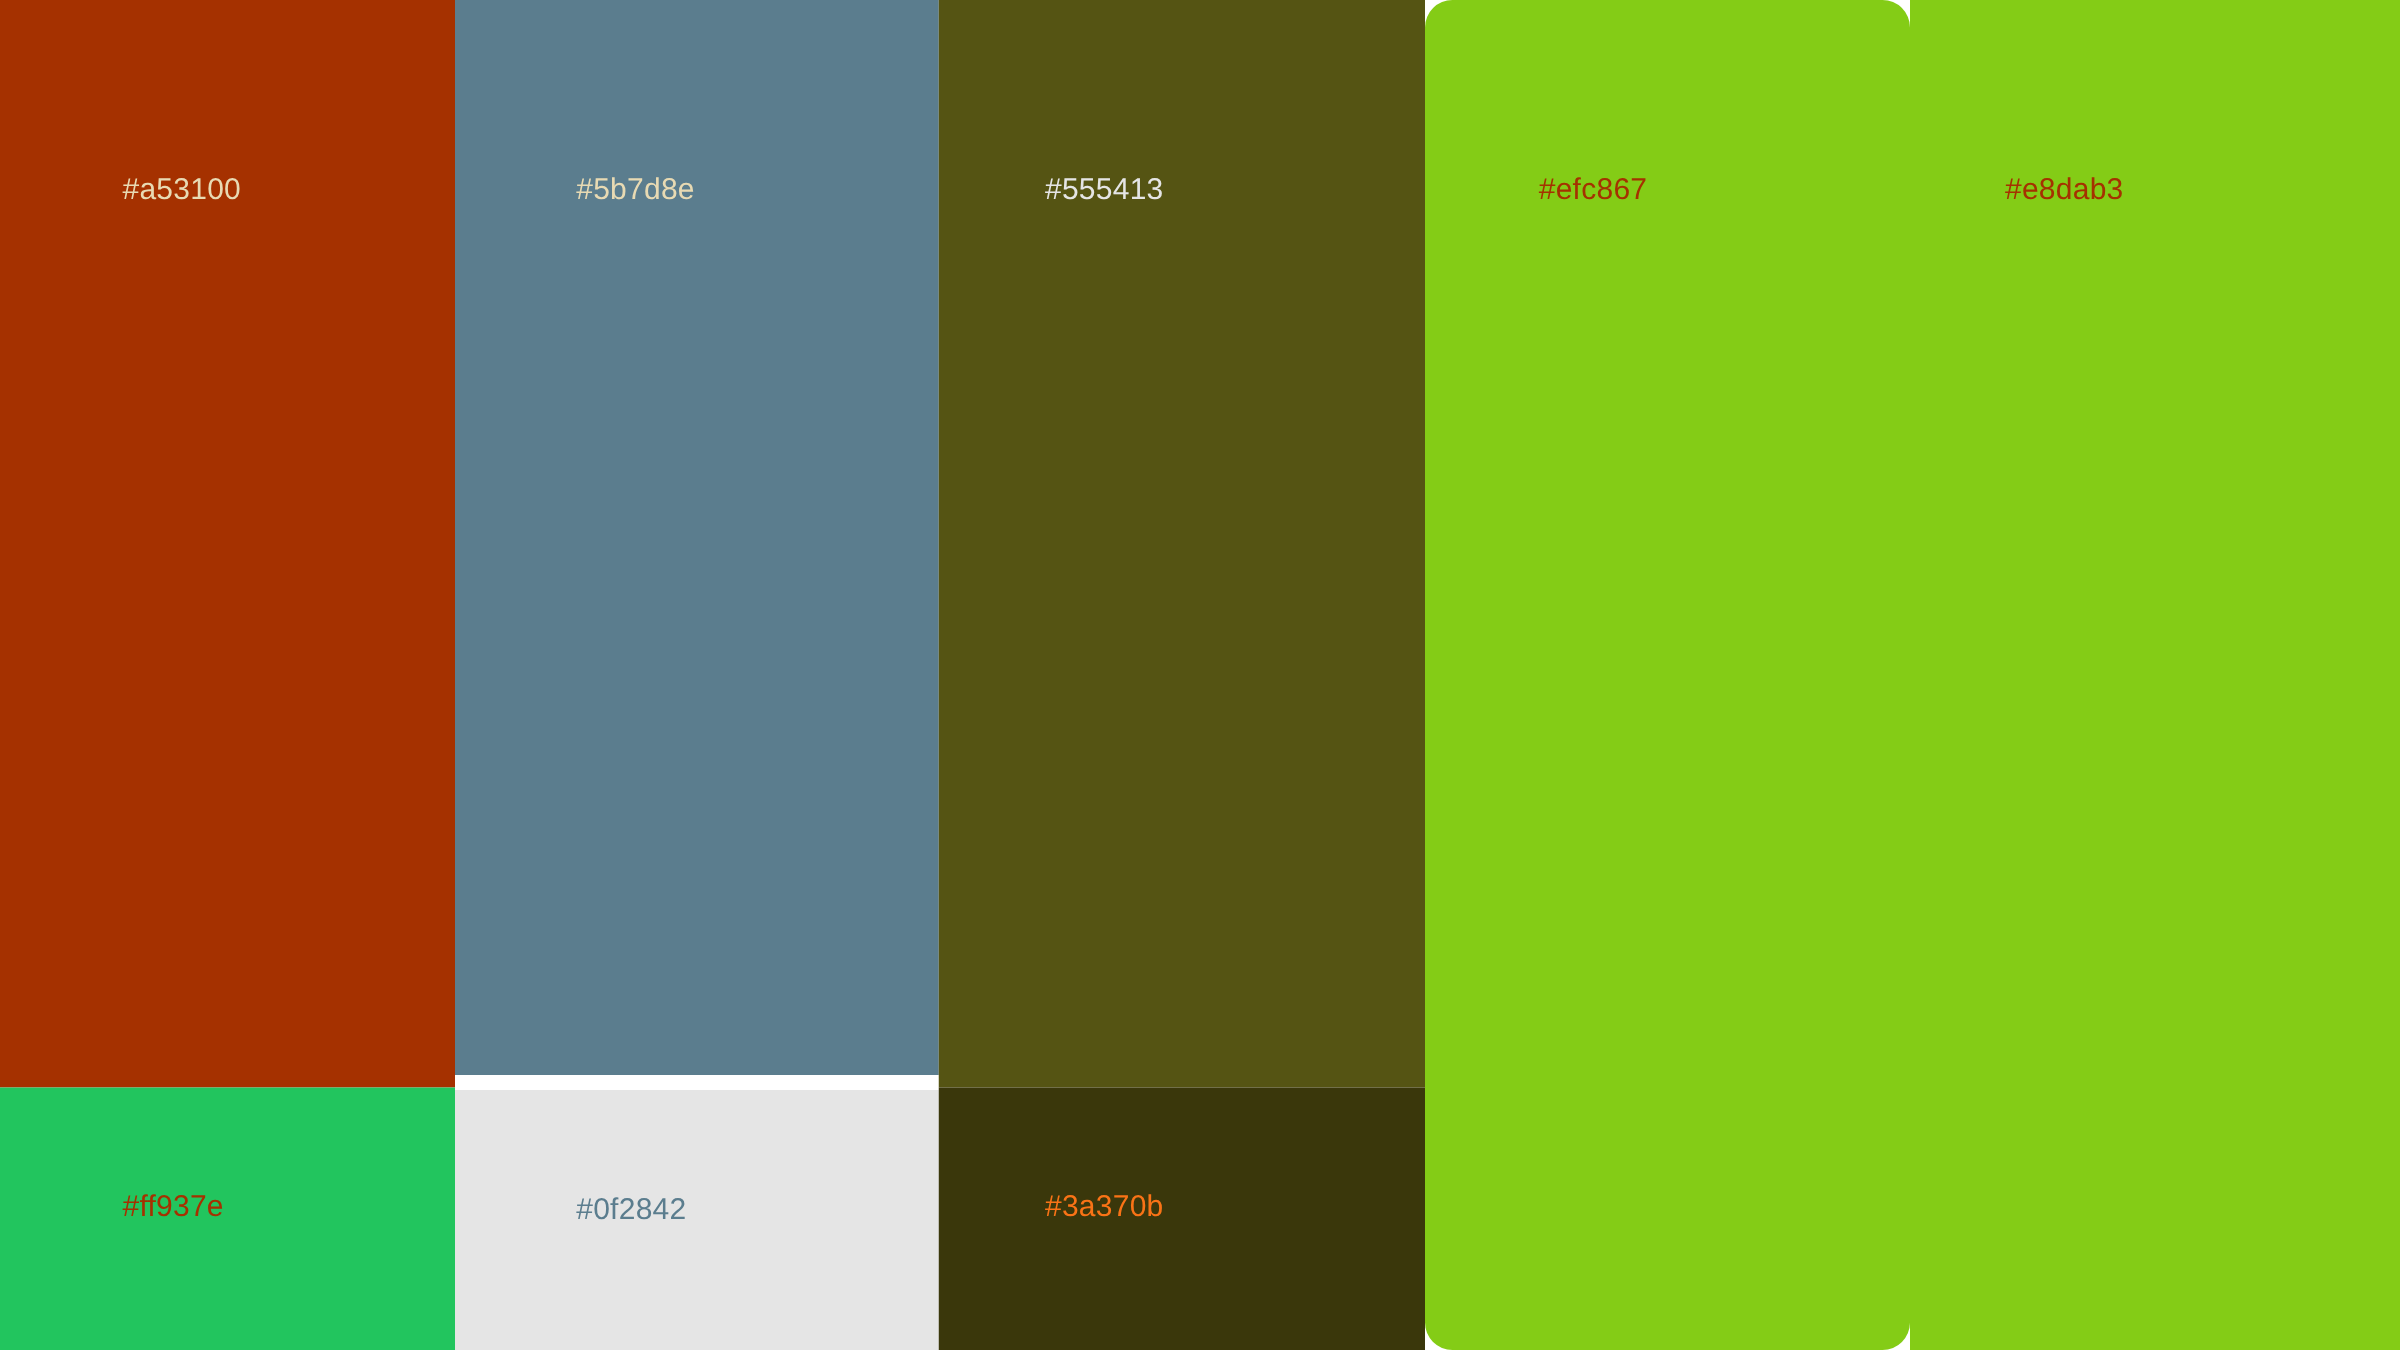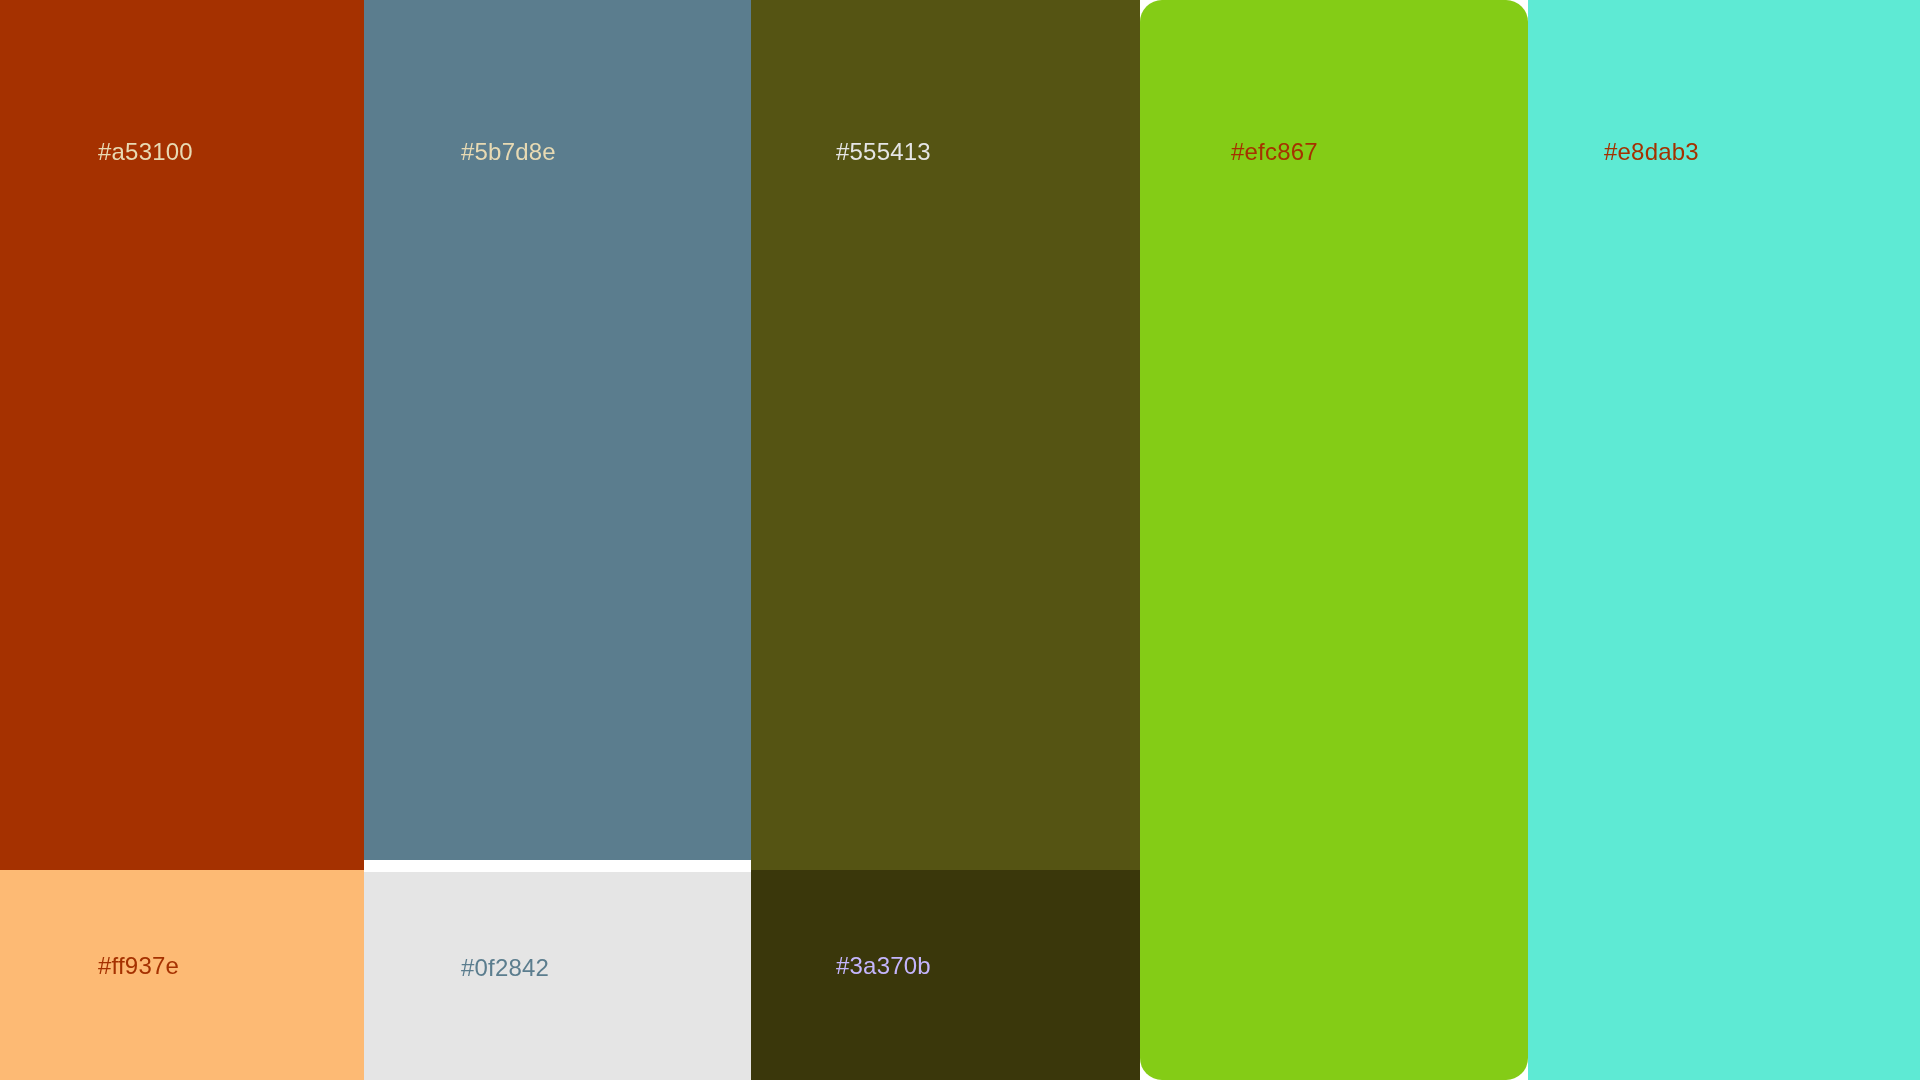--- a/index.html
+++ b/index.html
@@ -75,48 +75,48 @@
 </style>
 </head>
 <body>
 
 <div id="palette">
 
   <div class="column col-1">
     <div class="swatch top-block" style="background-color: rgb(165, 49, 0); color: rgb(232, 218, 179);">
       <span class="swatch-label">#a53100</span>
     </div>
-    <div class="swatch bottom-block" style="background-color: #fdba74; color: rgb(165, 49, 0);">
+    <div class="swatch bottom-block" style="background-color: #22c55e; color: rgb(165, 49, 0);">
       <span class="swatch-label">#ff937e</span>
     </div>
   </div>
 
   <div class="column col-2">
     <div class="swatch top-block" style="background-color: rgb(91, 125, 142); color: rgb(232, 218, 179);">
       <span class="swatch-label">#5b7d8e</span>
     </div>
     <div class="swatch bottom-block" style="background-color: #e5e5e5; color: rgb(91, 125, 142);">
       <span class="swatch-label">#0f2842</span>
     </div>
   </div>
 
   <div class="column col-3">
     <div class="swatch top-block" style="background-color: rgb(85, 84, 19); color: #e5e5e5;">
       <span class="swatch-label">#555413</span>
     </div>
-    <div class="swatch bottom-block" style="background-color: rgb(58, 55, 11); color: #c4b5fd;">
+    <div class="swatch bottom-block" style="background-color: rgb(58, 55, 11); color: #f97316;">
       <span class="swatch-label">#3a370b</span>
     </div>
   </div>
 
   <div class="column col-4">
     <div class="swatch full-block" style="background-color: #84cc16; color: rgb(165, 49, 0); border-radius: 22px;">
       <span class="swatch-label">#efc867</span>
     </div>
   </div>
 
   <div class="column col-5">
-    <div class="swatch full-block" style="background-color: #5eead4; color: rgb(165, 49, 0);">
+    <div class="swatch full-block" style="background-color: #84cc16; color: rgb(165, 49, 0);">
       <span class="swatch-label">#e8dab3</span>
     </div>
   </div>
 
 </div>
 
 </body></html>

